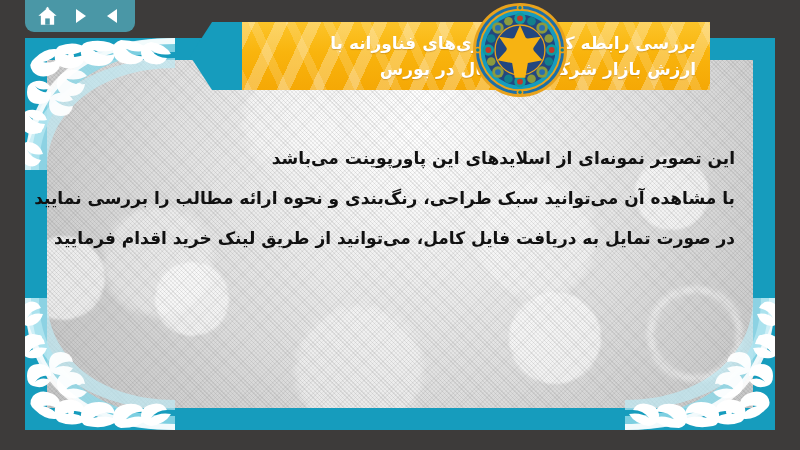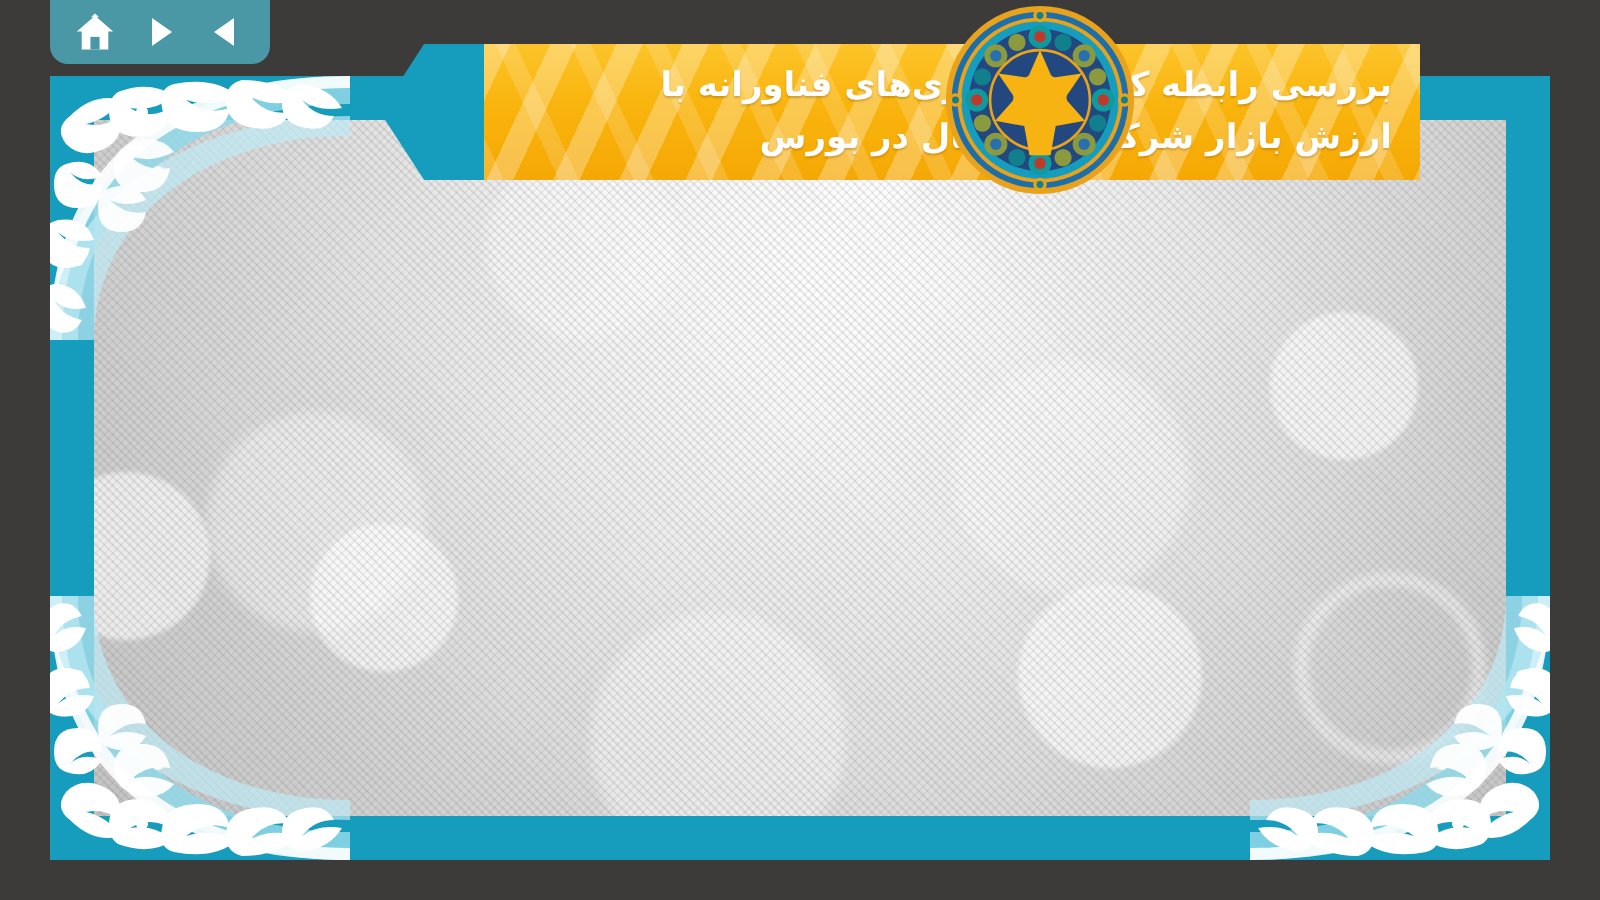--- a/index.html
+++ b/index.html
@@ -205,20 +205,25 @@
         </g>
         <g fill="#ffffff" opacity=".95">
           <path d="M40 34 q14 -6 22 4 q-12 6 -22 2 q8 8 20 6 q-2 12 -14 12 q-14 0 -14 -12 q0 -9 8 -12 Z"></path>
           <path d="M30 56 q12 -4 18 6 q-10 4 -18 0 q8 8 18 6 q-2 10 -12 10 q-12 0 -12 -12 q0 -8 6 -10 Z"></path>
           <circle cx="54" cy="48" r="3"></circle>
             <circle cx="36" cy="74" r="3"></circle>
         </g>
       </svg>
     </div>
 
+    <div id="body-text">
+      <p>این تصویر نمونه‌ای از اسلایدهای این پاورپوینت می‌باشد</p>
+      <p>با مشاهده آن می‌توانید سبک طراحی، رنگ‌بندی و نحوه ارائه مطالب را بررسی نمایید</p>
+      <p>در صورت تمایل به دریافت فایل کامل، می‌توانید از طریق لینک خرید اقدام فرمایید</p>
+    </div>
   </div>
 
   <div id="banner-wrap">
     <div id="chev"></div>
     <div id="banner">
       <div id="title-text">
         <div>بررسی رابطه کیفیت نوآوری‌های فناورانه با</div>
         <div>ارزش بازار شرکت‌های فعال در بورس</div>
       </div>
     </div>

